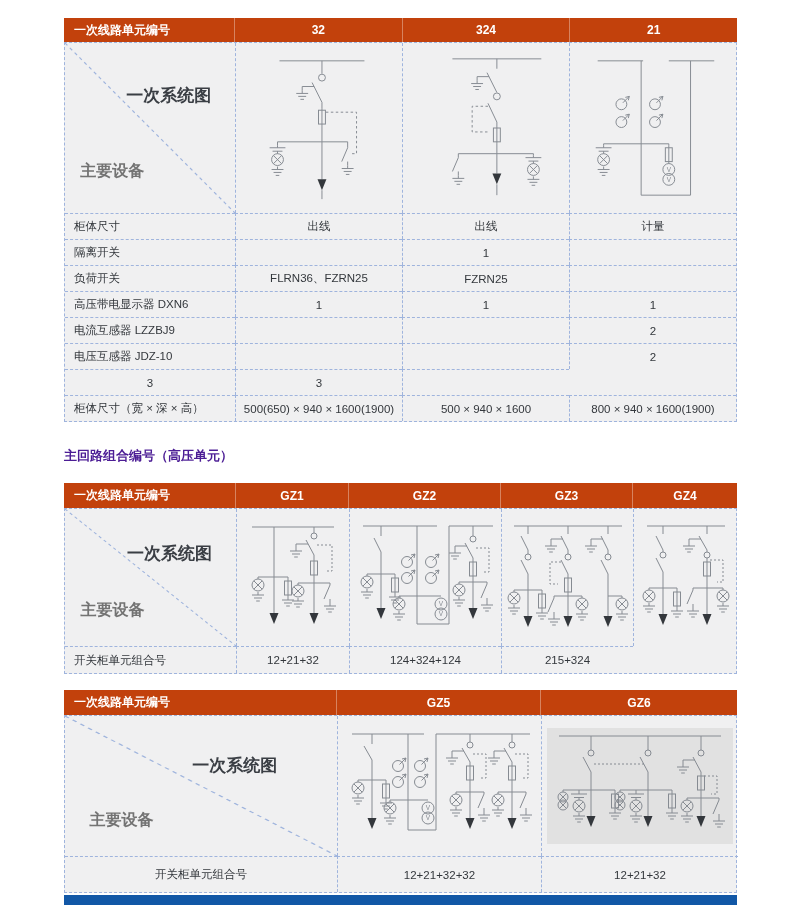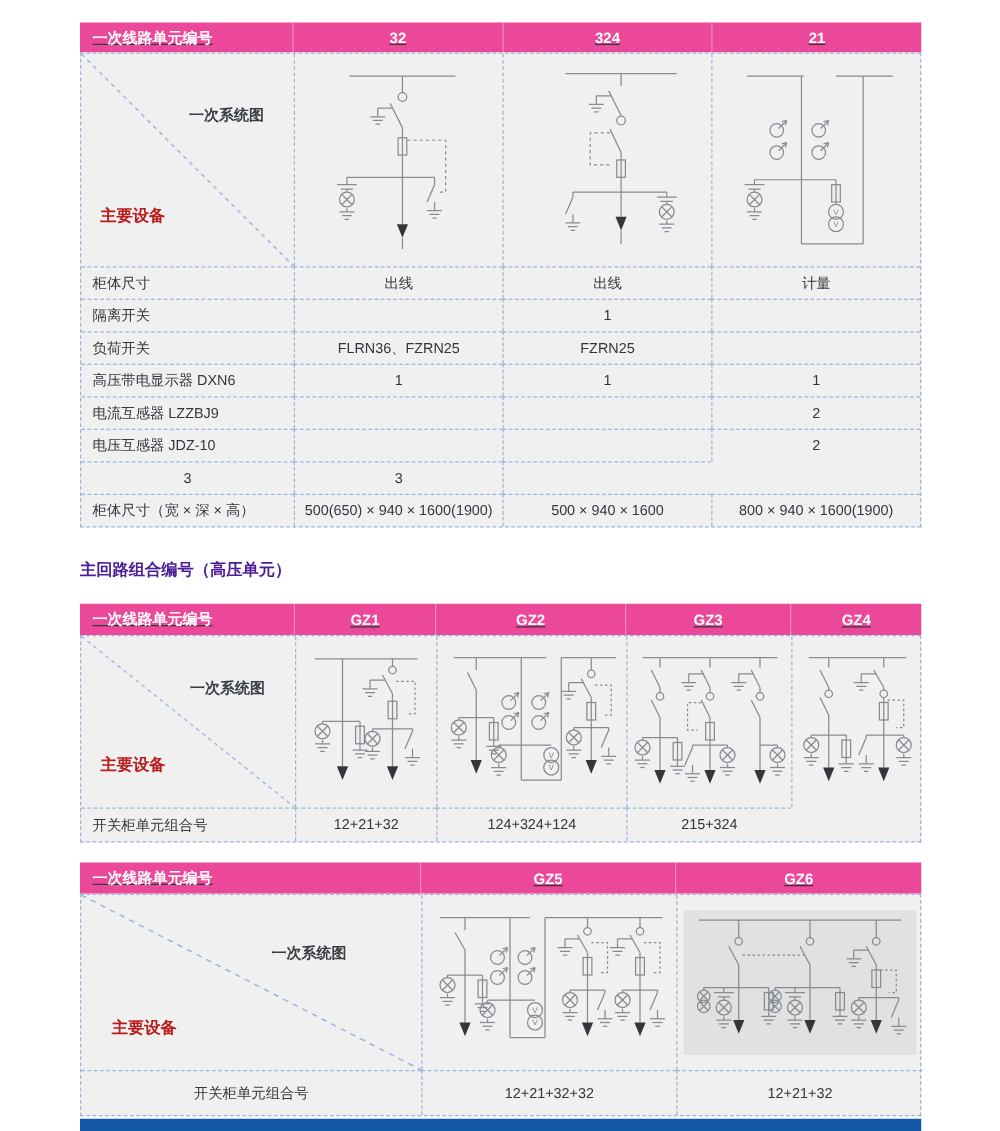--- a/index.html
+++ b/index.html
@@ -1,43 +1,43 @@
 <!DOCTYPE html>
 <html><head>
 <meta charset="utf-8">
 <style>
   html,body { margin:0; padding:0; background:#ffffff; }
   .page {
     position:relative; width:800px; height:905px; background:#ffffff;
     font-family:"Liberation Sans", sans-serif; color:#33373c; overflow:hidden;
   }
   .tbl { position:absolute; left:64px; width:673px; }
-  .thead { display:grid; background:#ec4899;text-decoration:underline; }
+  .thead { display:grid; background:#c2410c; }
   .th {
     color:#ffffff; font-size:12px; font-weight:600; display:flex;
     align-items:center; justify-content:center;
     border-left:1px solid rgba(255,255,255,.35);
   }
   .th:first-child { border-left:none; justify-content:flex-start; padding-left:10px; }
   .tbody { border:1px dashed #9fb4dd; background:#f0f0f1; }
   .row { display:grid; }
   .cell {
     border-left:1px dashed #9fb4dd; border-top:1px dashed #9fb4dd;
     display:flex; align-items:center; justify-content:center;
     font-size:11.5px; overflow:hidden;
   }
   .row:first-child .cell { border-top:none; }
   .cell:first-child { border-left:none; }
   .cell.lbl { justify-content:flex-start; padding-left:9px; }
   .cell.lbl-center { justify-content:center; padding-left:0; }
   
   .diag-label-cell { position:relative; }
   .diag-label-cell svg.diagline { position:absolute; inset:0; width:100%; height:100%; }
-  .lbl-top { position:absolute; right:14%; top:24%; font-size:12px; font-weight:700; color:#3a3e44; }
-  .lbl-bottom { position:absolute; left:9%; bottom:18%; font-size:13px; font-weight:700; color:#b91c1c;margin-top:33px; }
+  .lbl-top { position:absolute; right:14%; top:24%; font-size:17px; font-weight:700; color:#3a3e44; }
+  .lbl-bottom { position:absolute; left:9%; bottom:18%; font-size:16px; font-weight:700; color:#737373;margin-top:33px; }
   .diagcell svg.circuit { display:block; }
   .section-title {
     position:absolute; left:64px; top:447px; margin:0;
     font-size:13px; font-weight:700; color:#4c1d95;
   }
   .footer-bar { background:#1157a6; height:12px; margin-top:2px; }
   
   .g-t1 { grid-template-columns:170px 1fr 1fr 1fr; }
   .g-t2 { grid-template-columns:171px 113px 152px 132px 105px; }
   .g-t3 { grid-template-columns:272px 204px 197px; }

